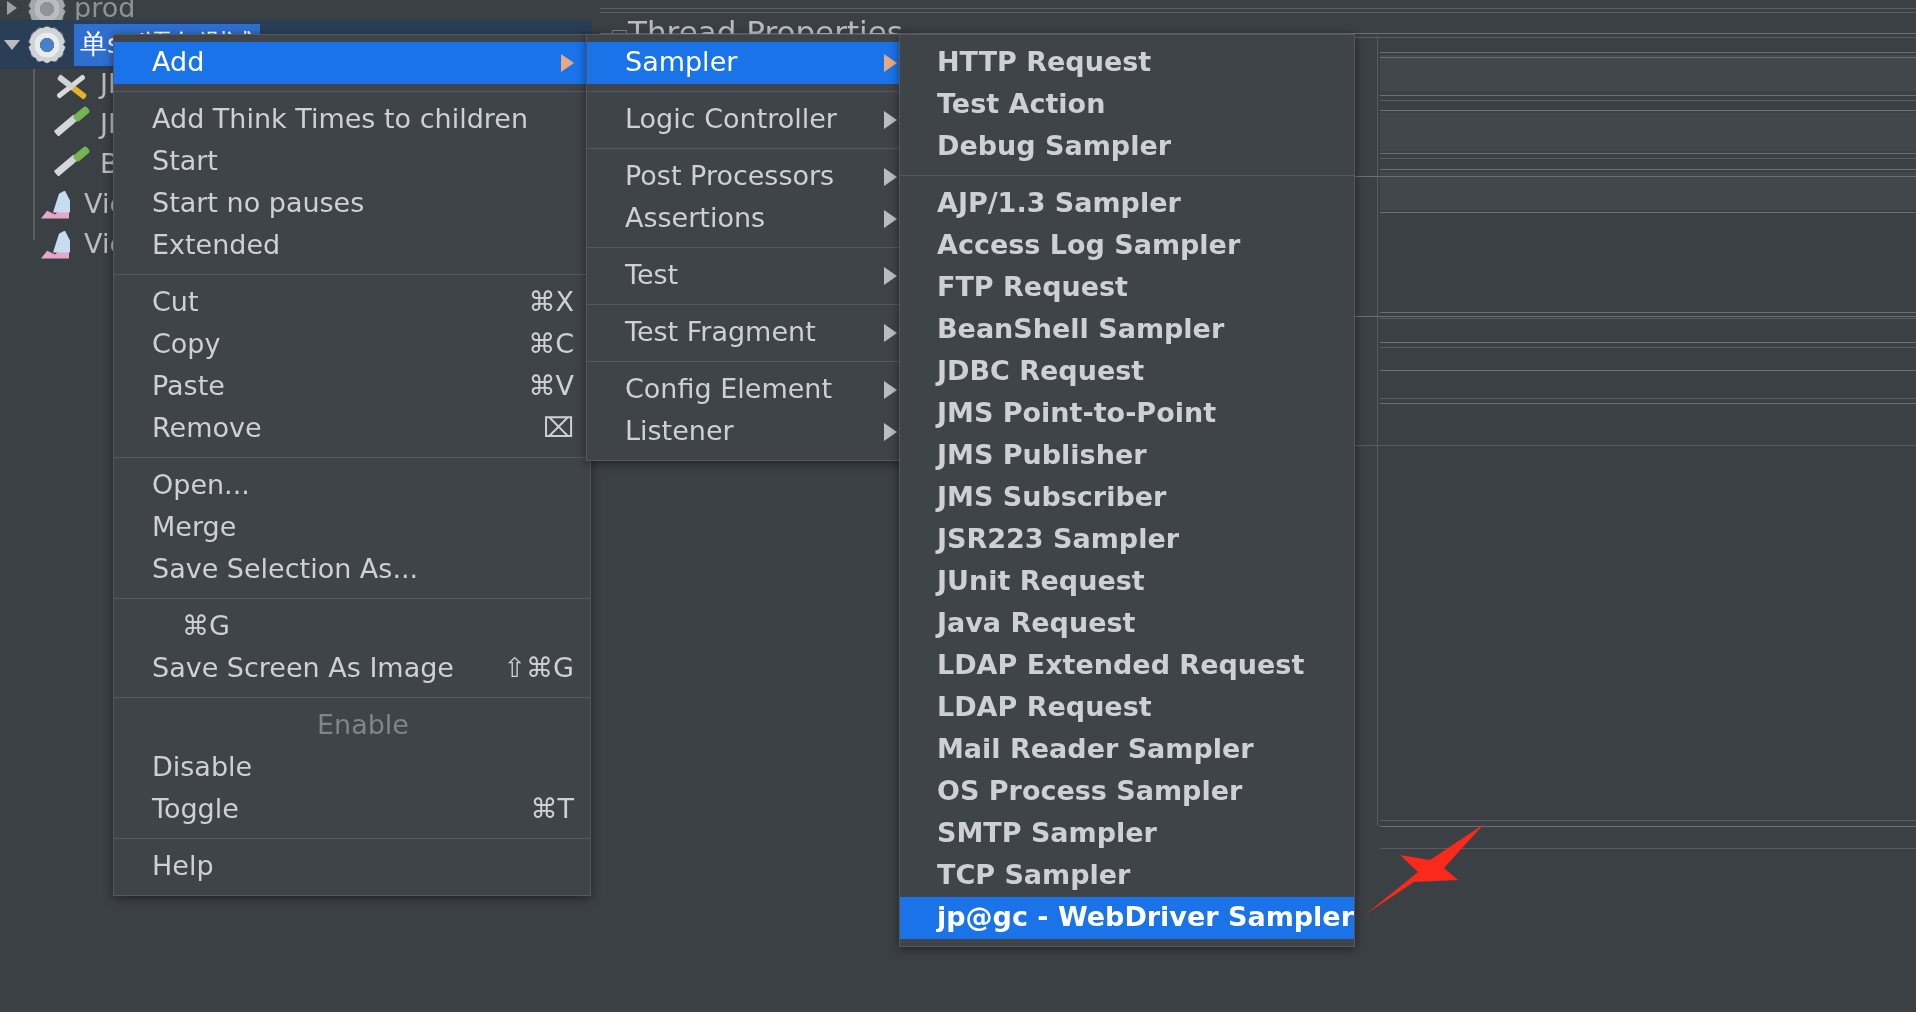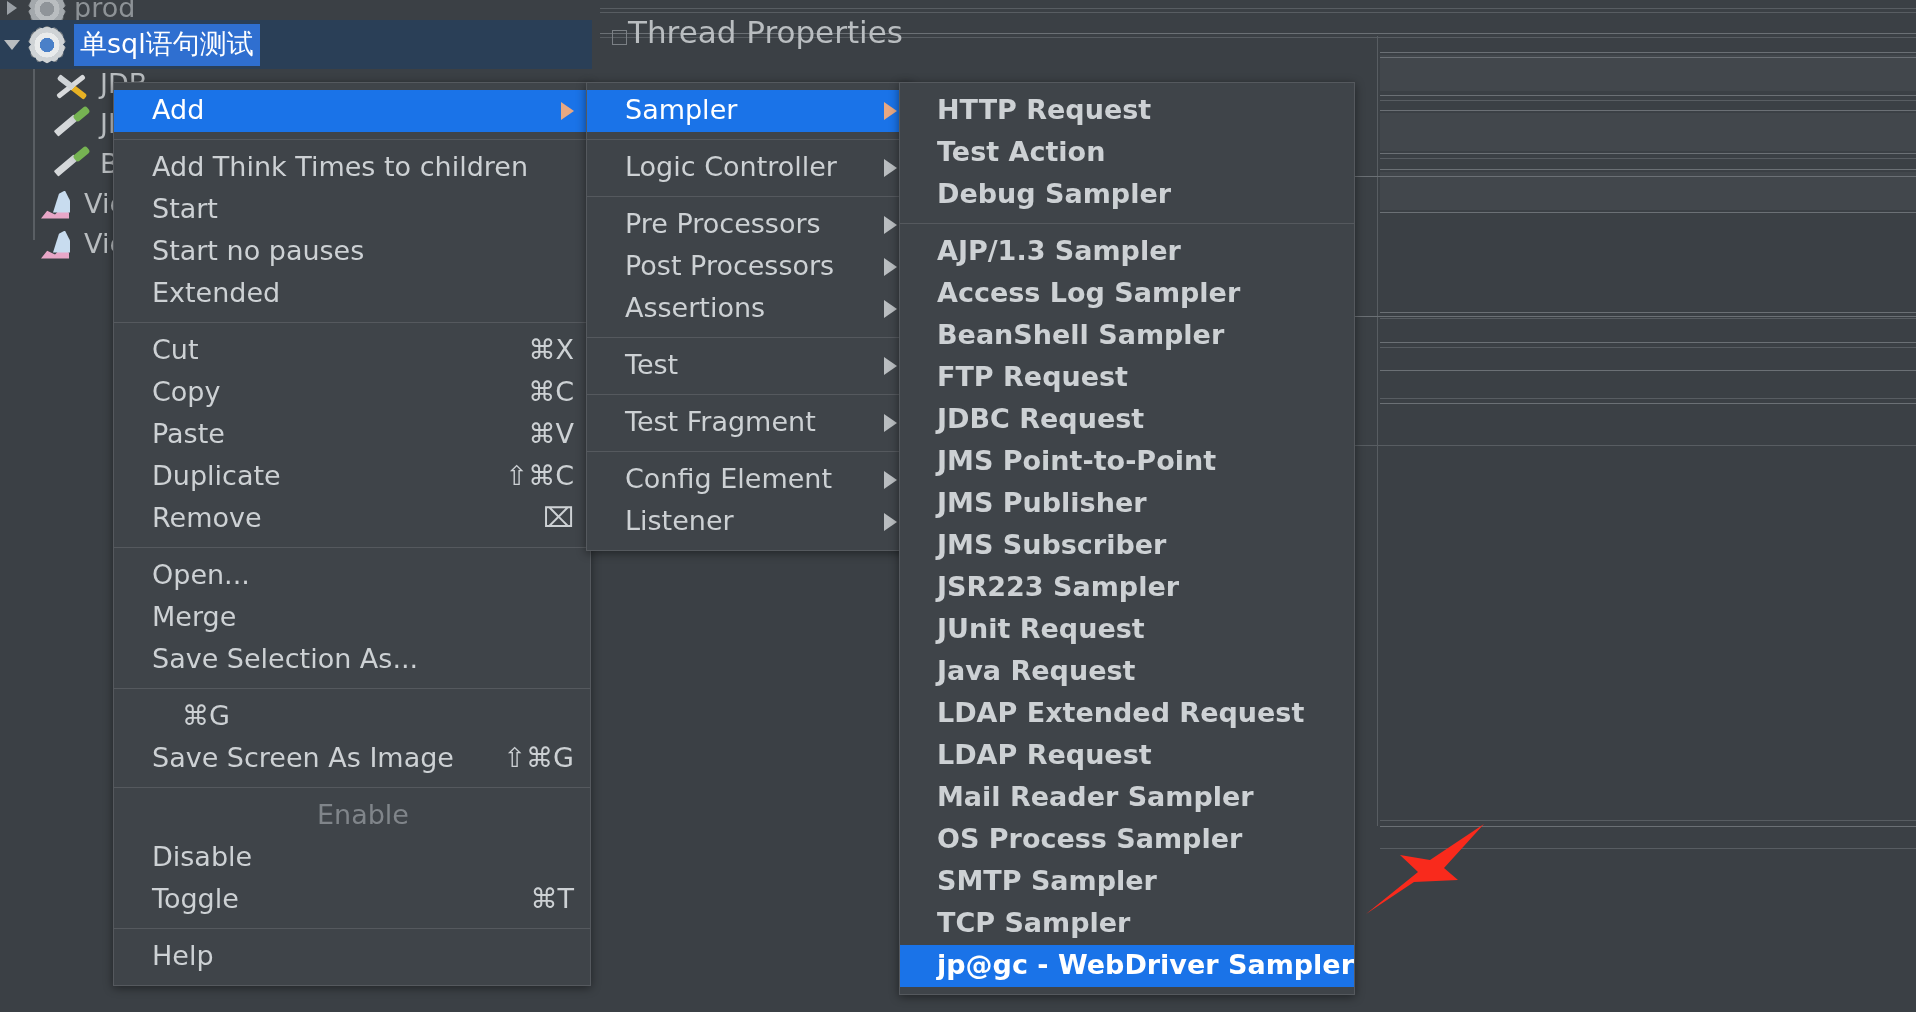--- a/index.html
+++ b/index.html
@@ -184,21 +184,20 @@
   }
 
   
   .menu {
     position: absolute;
     background: #3f4449;
     border: 1px solid #55595e;
     box-shadow: 0 2px 9px rgba(0,0,0,.45);
     padding: 7px 0;
     box-sizing: border-box;
-    margin-top: 48px;
   }
   .mi {
     position: relative;
     display: flex;
     align-items: center;
     height: 42px;
     padding: 0 16px 0 38px;
     font-size: 27px;
     color: #cdd1d4;
     white-space: nowrap;
@@ -385,24 +384,20 @@
       </div>
       <div class="mi">
         <span class="mlabel">Copy</span>
         <span class="maccel">⌘C</span>
       </div>
       <div class="mi">
         <span class="mlabel">Paste</span>
         <span class="maccel">⌘V</span>
       </div>
       <div class="mi">
-        <span class="mlabel">Duplicate</span>
-        <span class="maccel">⇧⌘C</span>
-      </div>
-      <div class="mi">
         <span class="mlabel">Remove</span>
         <span class="maccel">⌧</span>
       </div>
       <div class="msep"></div>
       <div class="mi">
         <span class="mlabel">Open...</span>
       </div>
       <div class="mi">
         <span class="mlabel">Merge</span>
       </div>
@@ -439,24 +434,20 @@
         <span class="mlabel">Sampler</span>
         <span class="arrow"></span>
       </div>
       <div class="msep"></div>
       <div class="mi">
         <span class="mlabel">Logic Controller</span>
         <span class="arrow"></span>
       </div>
       <div class="msep"></div>
       <div class="mi">
-        <span class="mlabel">Pre Processors</span>
-        <span class="arrow"></span>
-      </div>
-      <div class="mi">
         <span class="mlabel">Post Processors</span>
         <span class="arrow"></span>
       </div>
       <div class="mi">
         <span class="mlabel">Assertions</span>
         <span class="arrow"></span>
       </div>
       <div class="msep"></div>
       <div class="mi">
         <span class="mlabel">Test</span>
@@ -489,24 +480,24 @@
         <span class="mlabel">Debug Sampler</span>
       </div>
       <div class="msep"></div>
       <div class="mi">
         <span class="mlabel">AJP/1.3 Sampler</span>
       </div>
       <div class="mi">
         <span class="mlabel">Access Log Sampler</span>
       </div>
       <div class="mi">
+        <span class="mlabel">FTP Request</span>
+      </div>
+      <div class="mi">
         <span class="mlabel">BeanShell Sampler</span>
-      </div>
-      <div class="mi">
-        <span class="mlabel">FTP Request</span>
       </div>
       <div class="mi">
         <span class="mlabel">JDBC Request</span>
       </div>
       <div class="mi">
         <span class="mlabel">JMS Point-to-Point</span>
       </div>
       <div class="mi">
         <span class="mlabel">JMS Publisher</span>
       </div>

